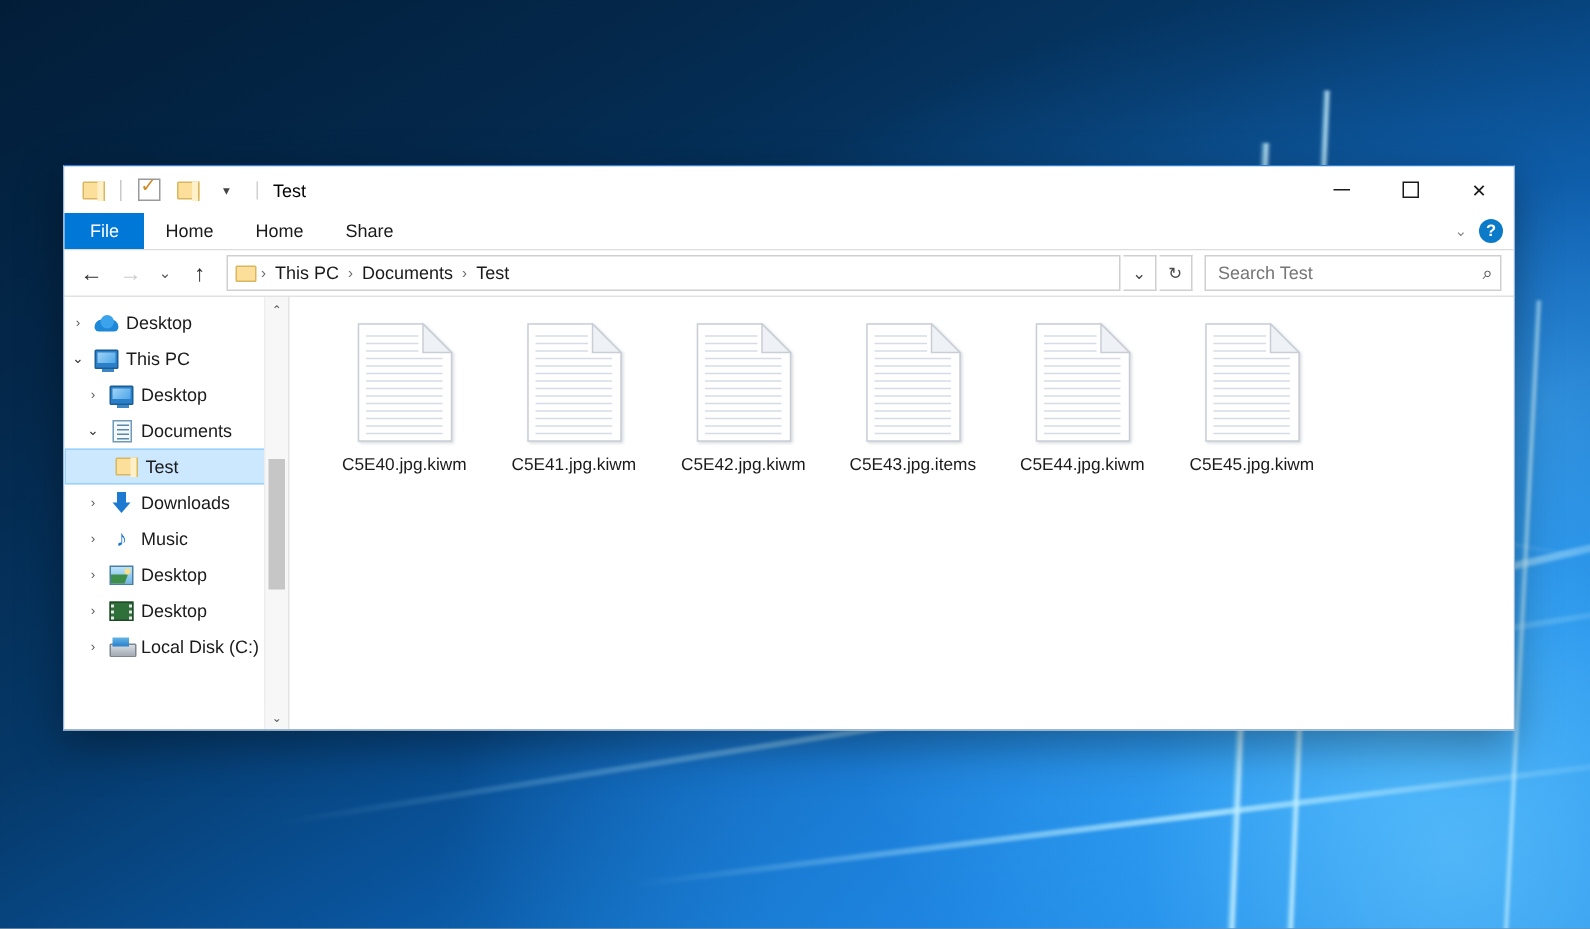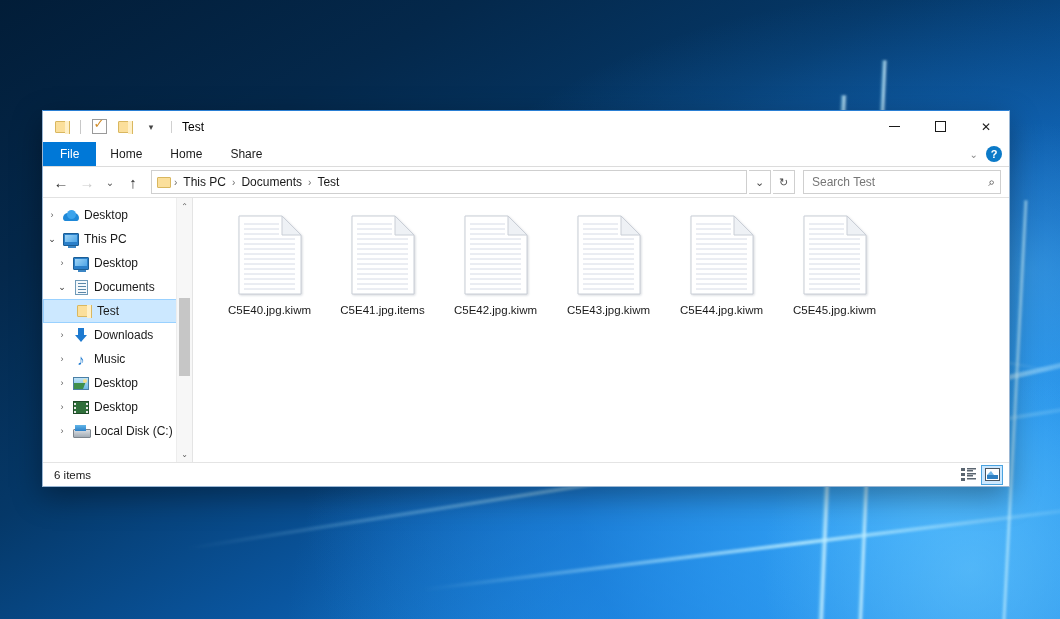--- a/index.html
+++ b/index.html
@@ -649,21 +649,21 @@
                   <line x1="6" y1="44" x2="57" y2="44"></line>
                 <line x1="6" y1="49" x2="57" y2="49"></line>
                   <line x1="6" y1="54" x2="57" y2="54"></line>
                 <line x1="6" y1="59" x2="57" y2="59"></line>
                   <line x1="6" y1="64" x2="57" y2="64"></line>
                 <line x1="6" y1="69" x2="57" y2="69"></line>
                   <line x1="6" y1="74" x2="57" y2="74"></line>
               </g>
             </svg>
           </div>
-          <div class="file-label">C5E41.jpg.items</div>
+          <div class="file-label">C5E41.jpg.kiwm</div>
         </div>
 
         <div class="file-item">
           <div class="doc-icon">
             <svg width="64" height="80" viewBox="0 0 64 80">
               <path d="M1 1 H44 L63 20 V79 H1 Z" fill="#ffffff" stroke="#c9ced6" stroke-width="1"></path>
               <path d="M44 1 L63 20 H44 Z" fill="#eef1f5" stroke="#c9ced6" stroke-width="1"></path>
               <g stroke="#d6dbe6" stroke-width="1">
                 <line x1="6" y1="9" x2="41" y2="9"></line>
                   <line x1="6" y1="14" x2="41" y2="14"></line>
@@ -701,21 +701,21 @@
                   <line x1="6" y1="44" x2="57" y2="44"></line>
                 <line x1="6" y1="49" x2="57" y2="49"></line>
                   <line x1="6" y1="54" x2="57" y2="54"></line>
                 <line x1="6" y1="59" x2="57" y2="59"></line>
                   <line x1="6" y1="64" x2="57" y2="64"></line>
                 <line x1="6" y1="69" x2="57" y2="69"></line>
                   <line x1="6" y1="74" x2="57" y2="74"></line>
               </g>
             </svg>
           </div>
-          <div class="file-label">C5E43.jpg.kiwm</div>
+          <div class="file-label">C5E43.jpg.items</div>
         </div>
 
         <div class="file-item">
           <div class="doc-icon">
             <svg width="64" height="80" viewBox="0 0 64 80">
               <path d="M1 1 H44 L63 20 V79 H1 Z" fill="#ffffff" stroke="#c9ced6" stroke-width="1"></path>
               <path d="M44 1 L63 20 H44 Z" fill="#eef1f5" stroke="#c9ced6" stroke-width="1"></path>
               <g stroke="#d6dbe6" stroke-width="1">
                 <line x1="6" y1="9" x2="41" y2="9"></line>
                   <line x1="6" y1="14" x2="41" y2="14"></line>
@@ -760,38 +760,14 @@
               </g>
             </svg>
           </div>
           <div class="file-label">C5E45.jpg.kiwm</div>
         </div>
 
       </div>
     </div>
   </div>
 
-  <div id="status-bar">
-    <span id="status-text">6 items</span>
-    <div id="view-buttons">
-      <div class="view-btn">
-        <svg width="15" height="13" viewBox="0 0 15 13">
-          <rect x="0" y="0" width="4" height="3" fill="#5a6570"></rect>
-          <rect x="6" y="0" width="9" height="1.5" fill="#5a6570"></rect>
-          <rect x="6" y="2" width="6" height="1.5" fill="#5a6570"></rect>
-          <rect x="0" y="5" width="4" height="3" fill="#5a6570"></rect>
-          <rect x="6" y="5" width="9" height="1.5" fill="#5a6570"></rect>
-          <rect x="6" y="7" width="6" height="1.5" fill="#5a6570"></rect>
-          <rect x="0" y="10" width="4" height="3" fill="#5a6570"></rect>
-          <rect x="6" y="10" width="9" height="1.5" fill="#5a6570"></rect>
-        </svg>
-      </div>
-      <div class="view-btn active">
-        <svg width="15" height="13" viewBox="0 0 15 13">
-          <rect x="0.5" y="0.5" width="14" height="12" fill="#ffffff" stroke="#4a5560"></rect>
-          <rect x="2" y="7" width="11" height="4" fill="#2e7fc2"></rect>
-          <path d="M2 7 L6 3 L9 7 Z" fill="#6fb5e8"></path>
-        </svg>
-      </div>
-    </div>
-  </div>
 
 </div>
 
 </body></html>

